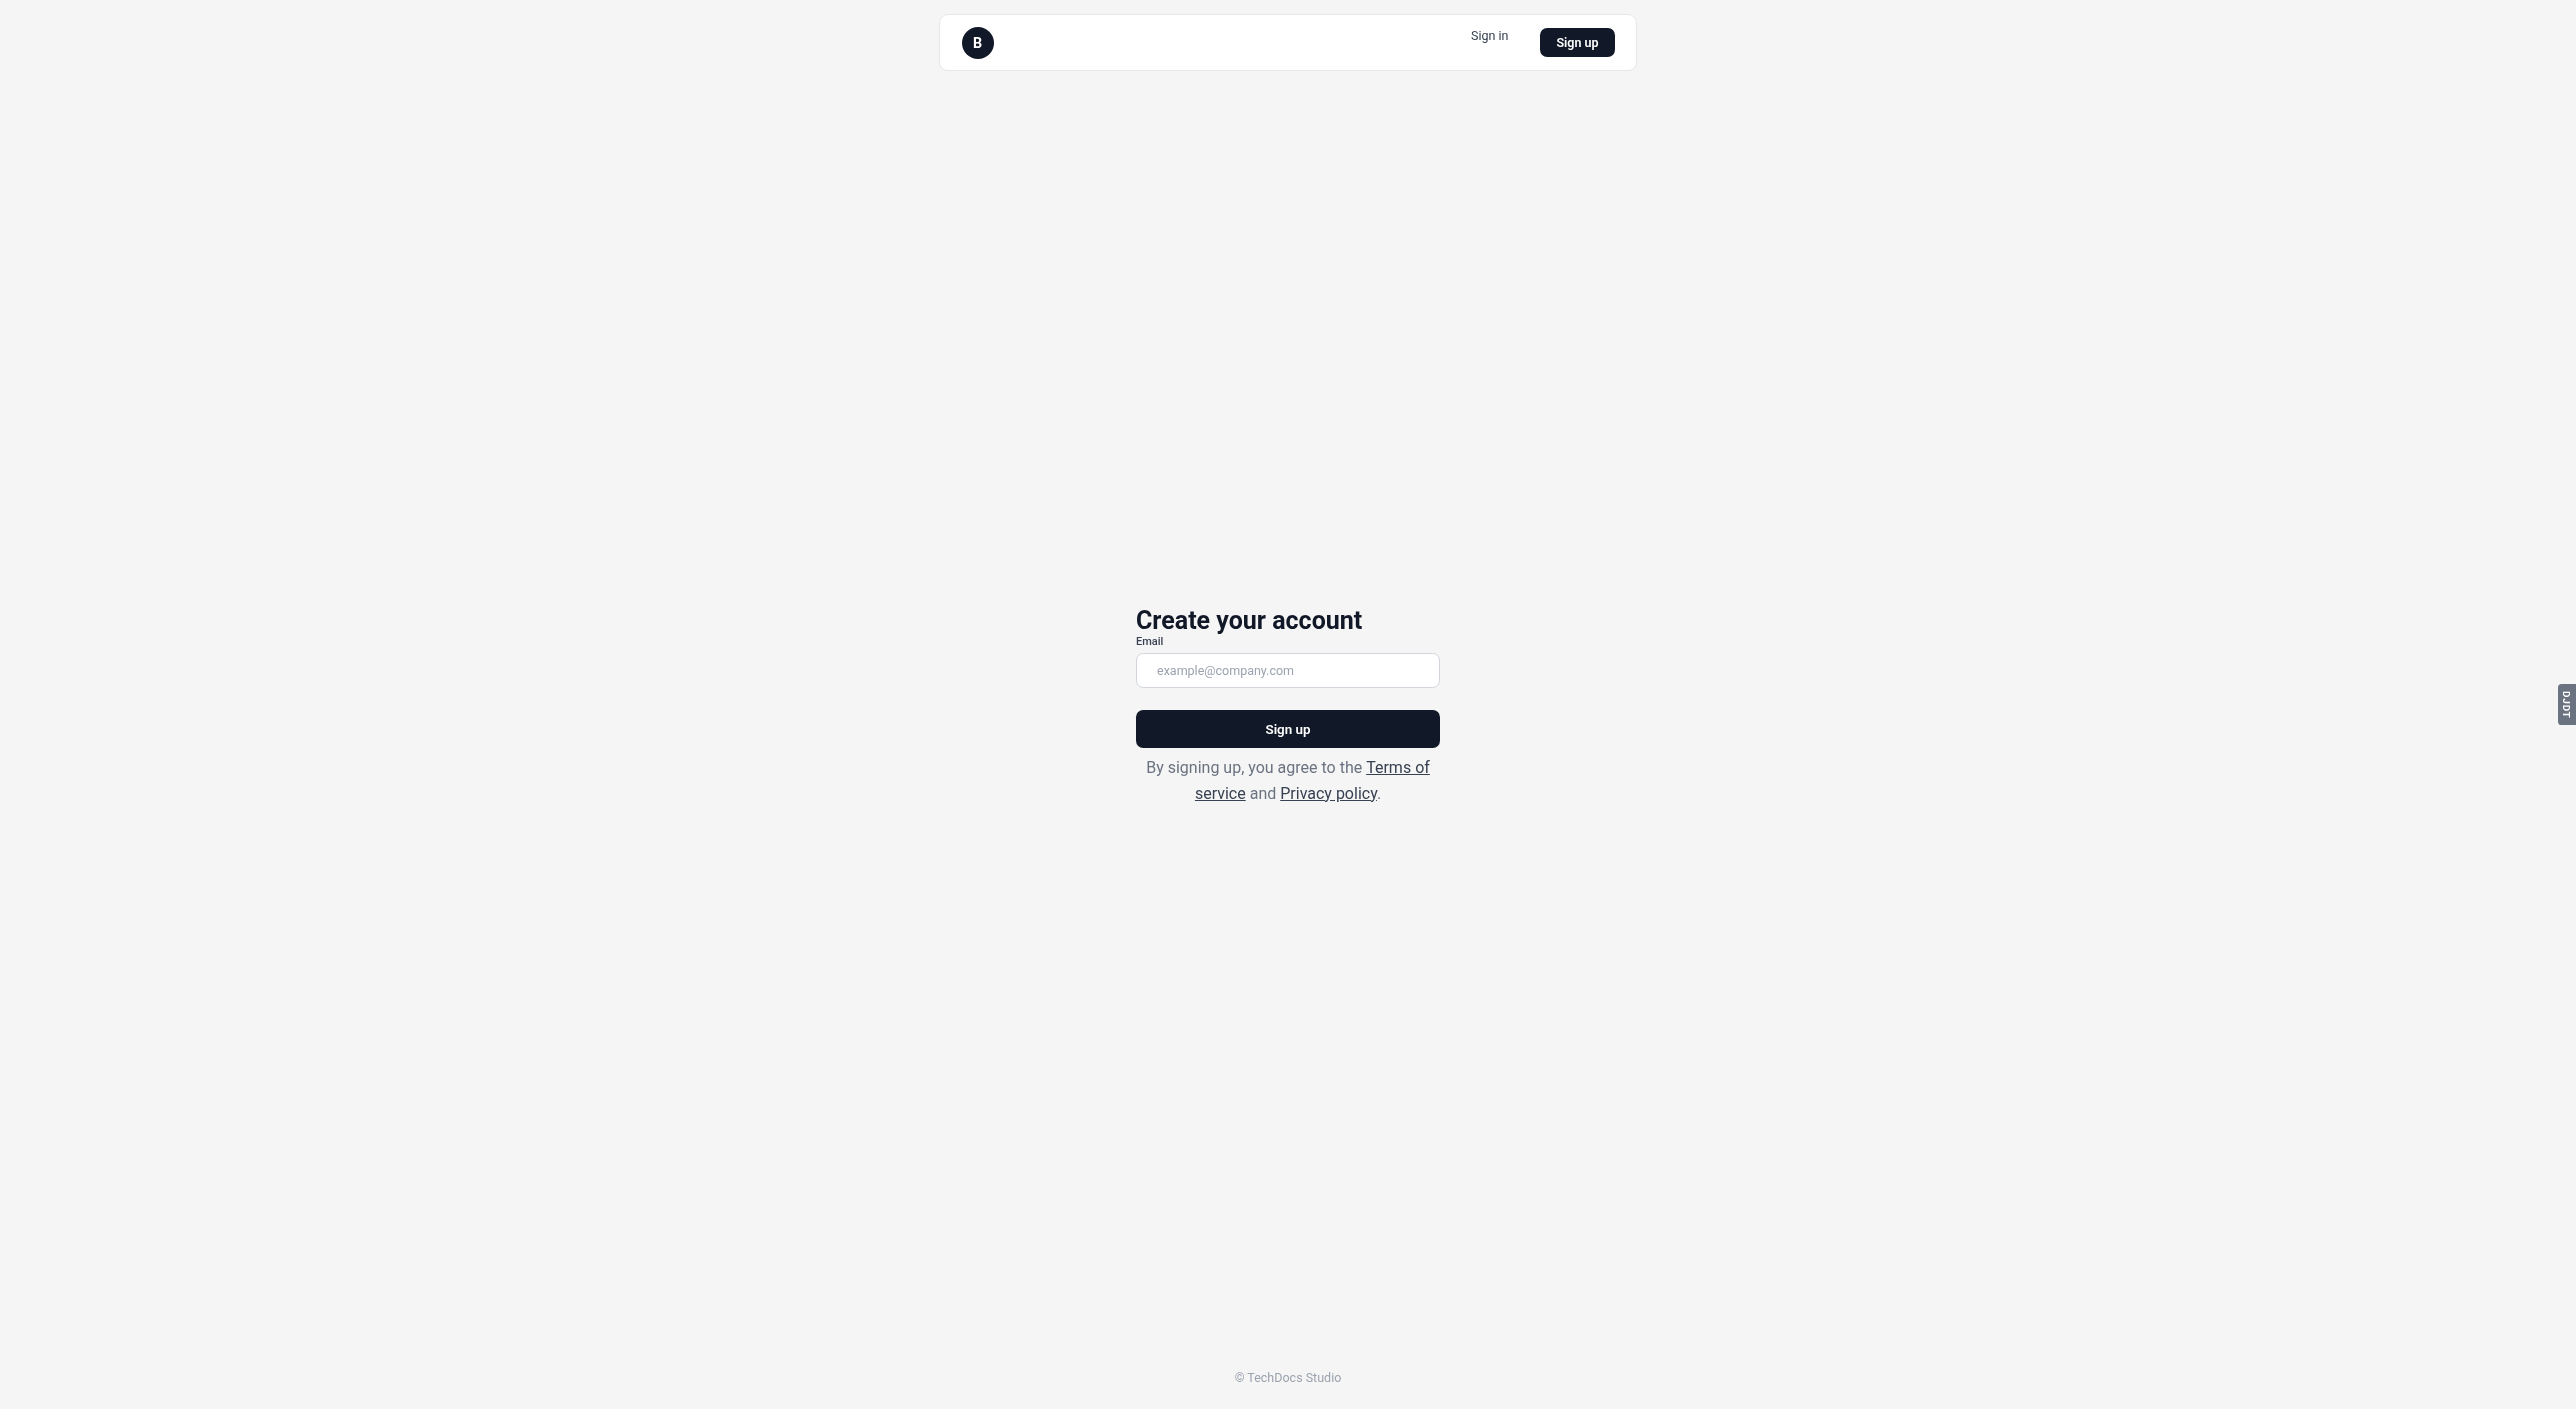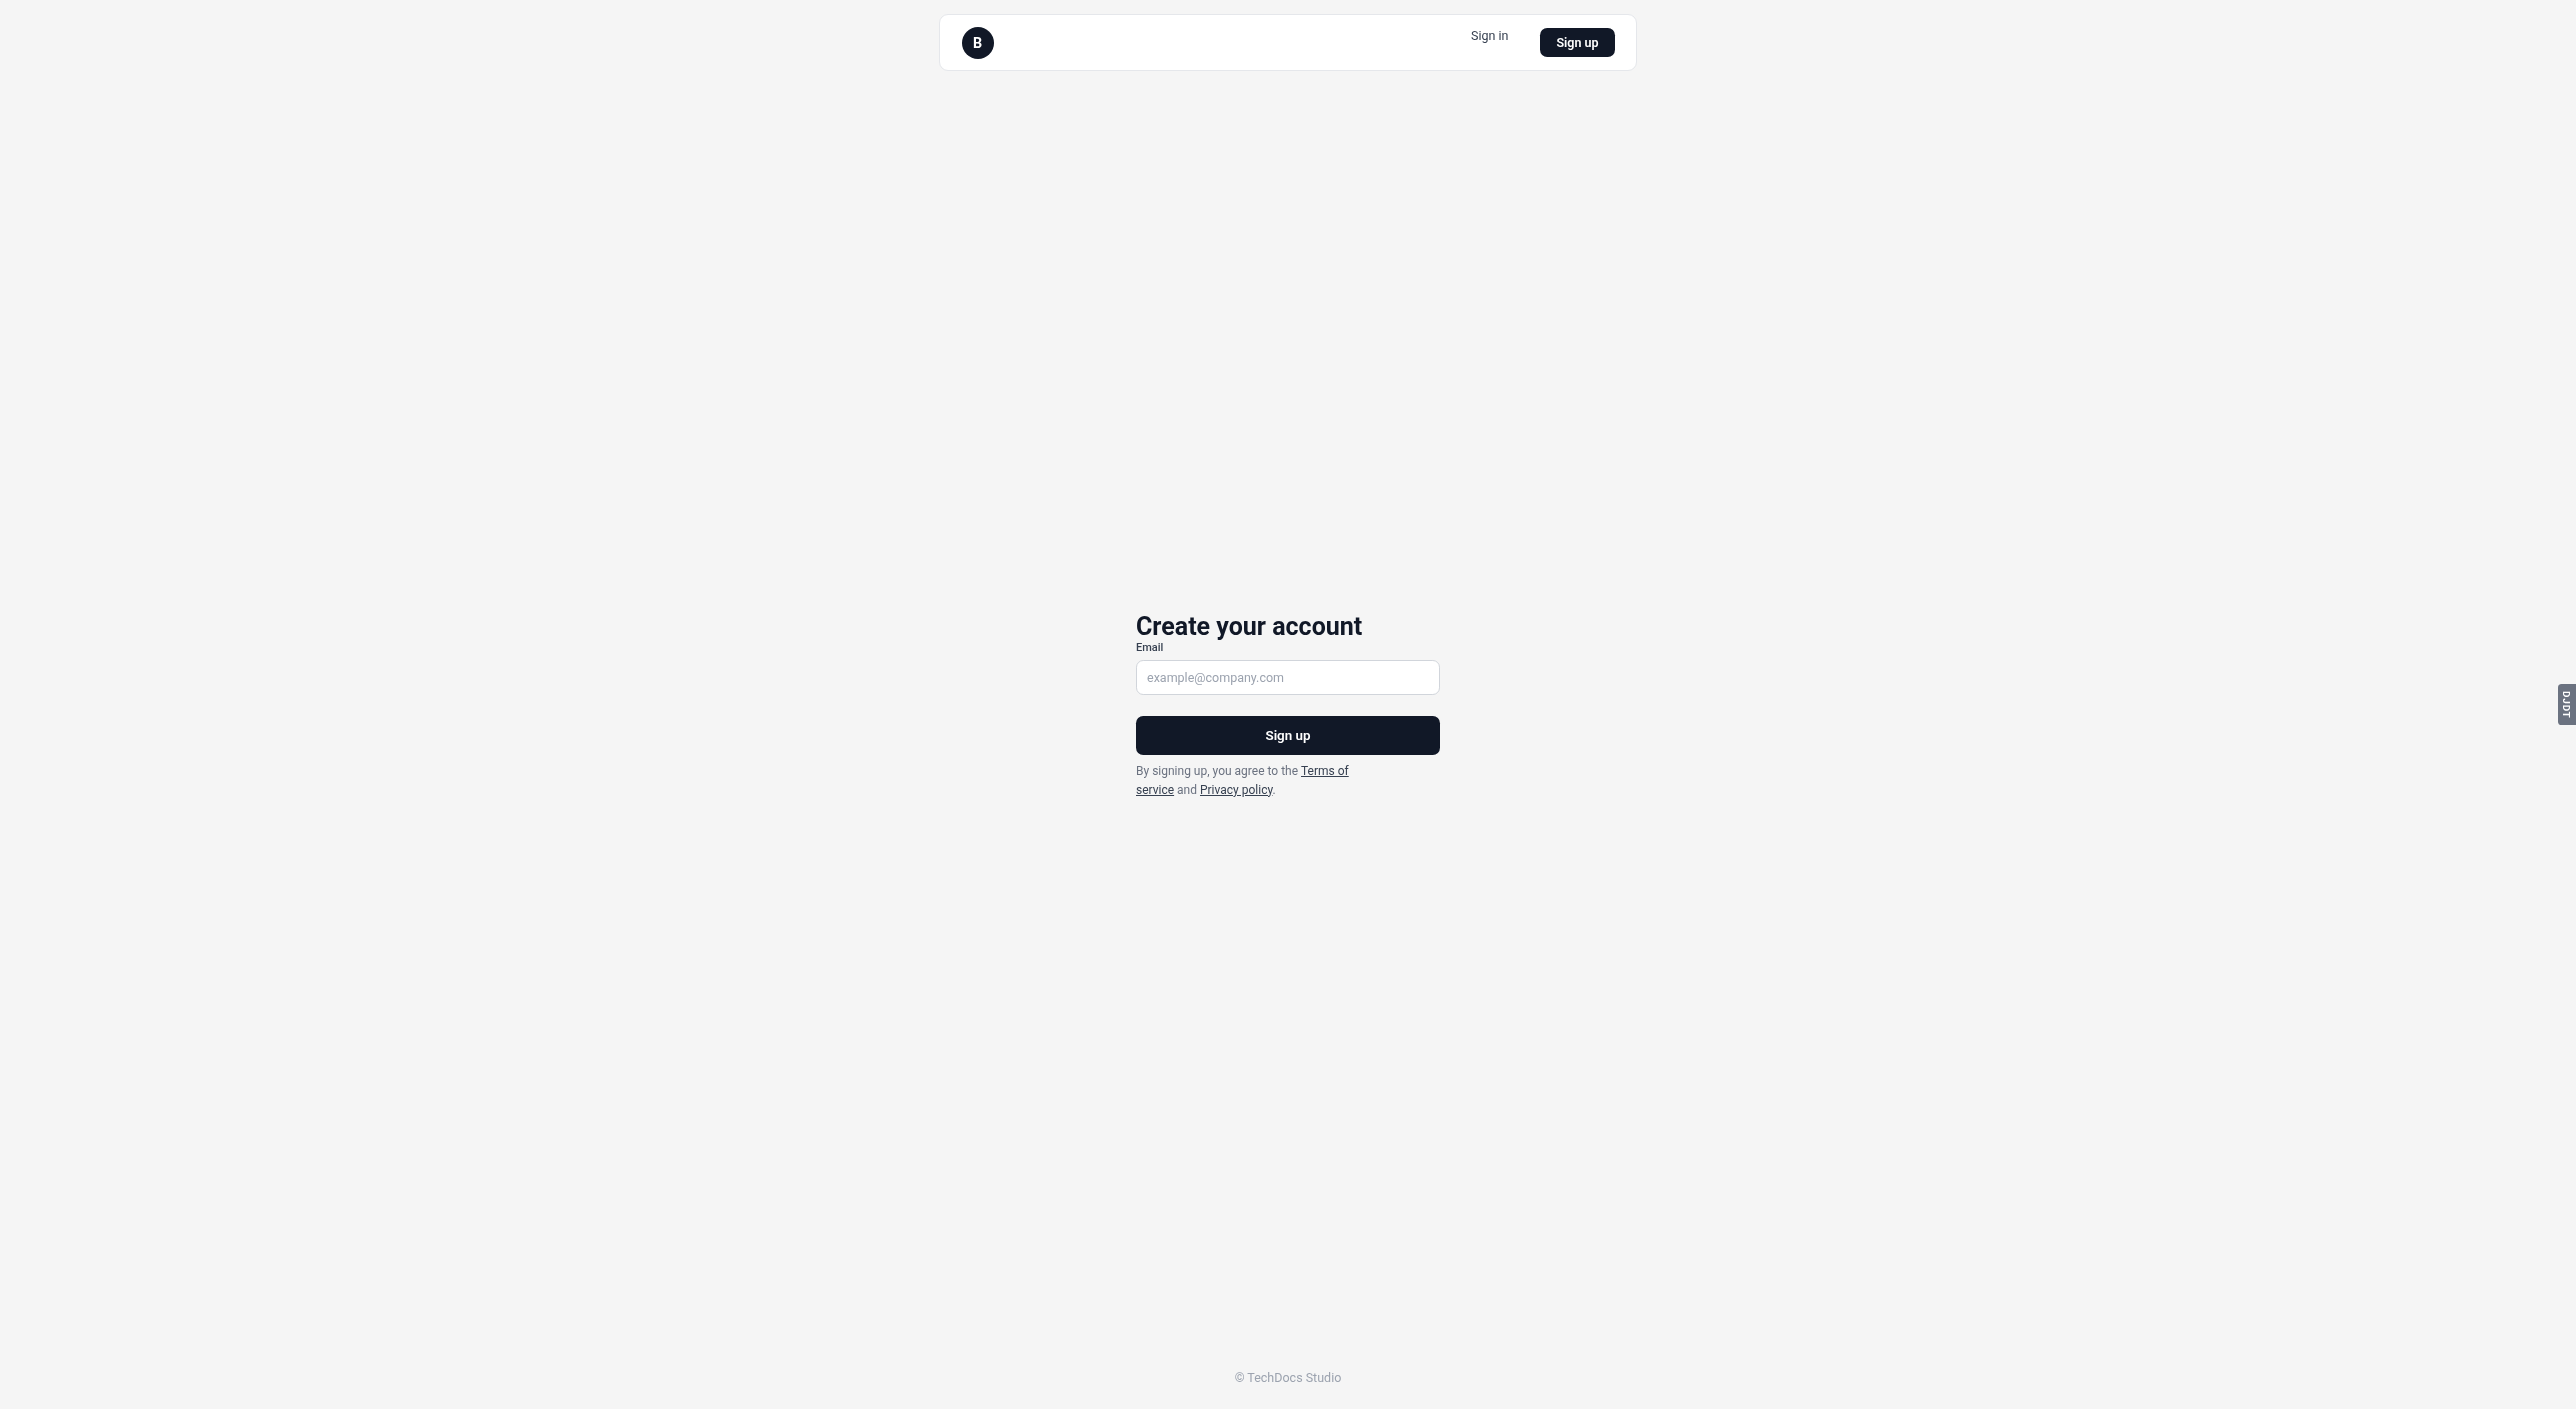--- a/index.html
+++ b/index.html
@@ -106,21 +106,21 @@
     .form-label {
       display: block;
       font-size: 11px;
       font-weight: 500;
       color: #374151;
       margin-bottom: 5.4px;
     }
 
     .form-input {
       width: 100%;
-      padding: 9px 10px;
+      padding: 9px 20px;
       border: 0.9px solid #d1d5db;
       border-radius: 7.2px;
       font-size: 12.5px;
       color: #111827;
       background-color: #ffffff;
       outline: none;
       font-family: inherit;
     }
 
     .form-input::placeholder {
@@ -141,24 +141,25 @@
       border-radius: 7.2px;
       padding: 11.6px 0;
       font-size: 13.4px;
       font-weight: 600;
       cursor: pointer;
       font-family: inherit;
       margin-top: 3.6px;
     }
 
     .terms-text {
-      font-size: 12px;
+      font-size: 16px;
       color: #6b7280;
       margin-top: 7px;
       line-height: 1.6;
+      text-align: center;
     }
 
     .terms-link {
       color: #374151;
       text-decoration: underline;
       cursor: pointer;
     }
 
     
     .footer {

